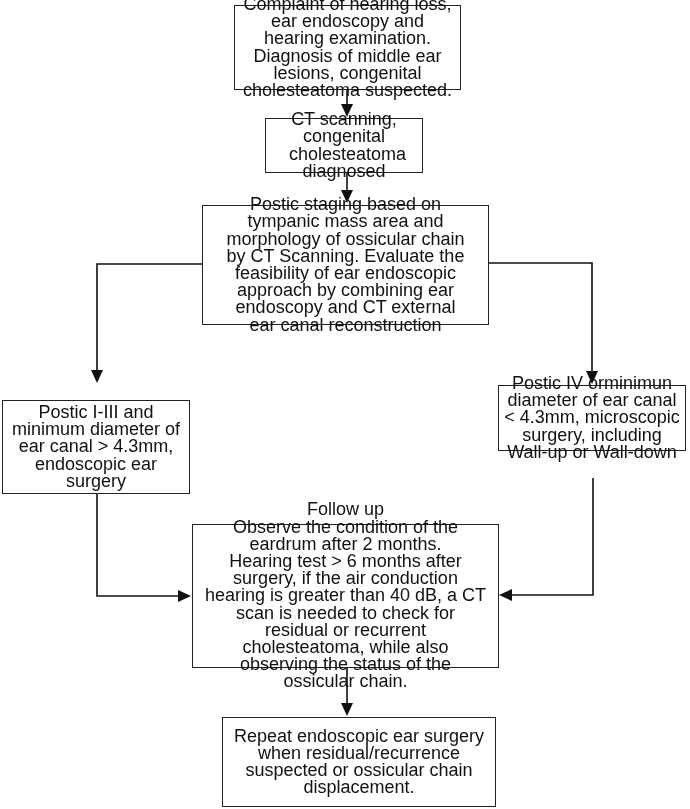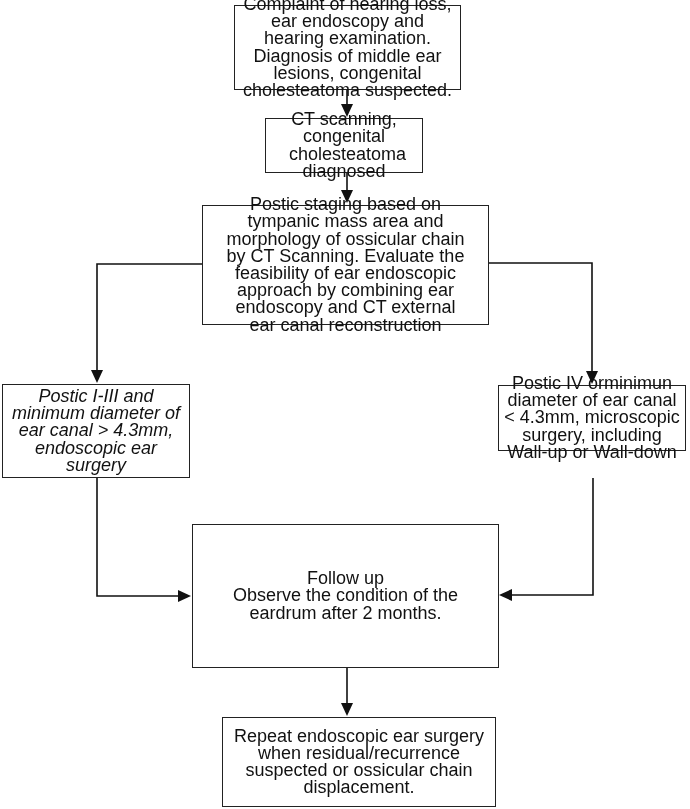--- a/index.html
+++ b/index.html
@@ -32,21 +32,21 @@
     text-align: center;
     display: flex;
     flex-direction: column;
     align-items: center;
     justify-content: center;
   }
   .flow-box .txt { width: 100%; }
   #box-complaint { left: 234px; top: 5px;   width: 227px; height: 85px;  padding: 4px 7px; }
   #box-ct        { left: 265px; top: 118px; width: 158px; height: 55px;  padding: 4px 23px; }
   #box-staging   { left: 202px; top: 205px; width: 287px; height: 120px; padding: 6px 20px; }
-  #box-left      { left: 2px;   top: 384px; width: 188px; height: 94px;  padding: 4px 2px; font-style: italic; }
+  #box-left      { left: 2px;   top: 400px; width: 188px; height: 94px;  padding: 4px 2px; }
   #box-right     { left: 498px; top: 385px; width: 188px; height: 66px;  padding: 8px 2px; }
   #box-followup  { left: 192px; top: 524px; width: 307px; height: 144px; padding: 6px 10px; }
   #box-repeat    { left: 222px; top: 717px; width: 274px; height: 90px;  padding: 4px 8px; }
   .line { stroke: #111111; stroke-width: 1.6; fill: none; }
   .head { fill: #111111; stroke: none; }
 </style>
 </head>
 <body>
 
 <div class="canvas">
@@ -105,19 +105,20 @@
     <div class="txt">Postic I-III and minimum diameter of ear canal &gt; 4.3mm, endoscopic ear surgery</div>
   </div>
 
   <div class="flow-box" id="box-right">
     <div class="txt">Postic IV orminimun diameter of ear canal &lt; 4.3mm, microscopic surgery, including Wall-up or Wall-down</div>
   </div>
 
   <div class="flow-box" id="box-followup">
     <div class="txt">Follow up</div>
     <div class="txt">Observe the condition of the eardrum after 2 months.</div>
+    <div class="txt">Hearing test &gt; 6 months after surgery, if the air conduction hearing is greater than 40 dB, a CT scan is needed to check for residual or recurrent cholesteatoma, while also observing the status of the ossicular chain.</div>
   </div>
 
   <div class="flow-box" id="box-repeat">
     <div class="txt">Repeat endoscopic ear surgery when residual/recurrence suspected or ossicular chain displacement.</div>
   </div>
 
 </div>
 
 </body></html>

